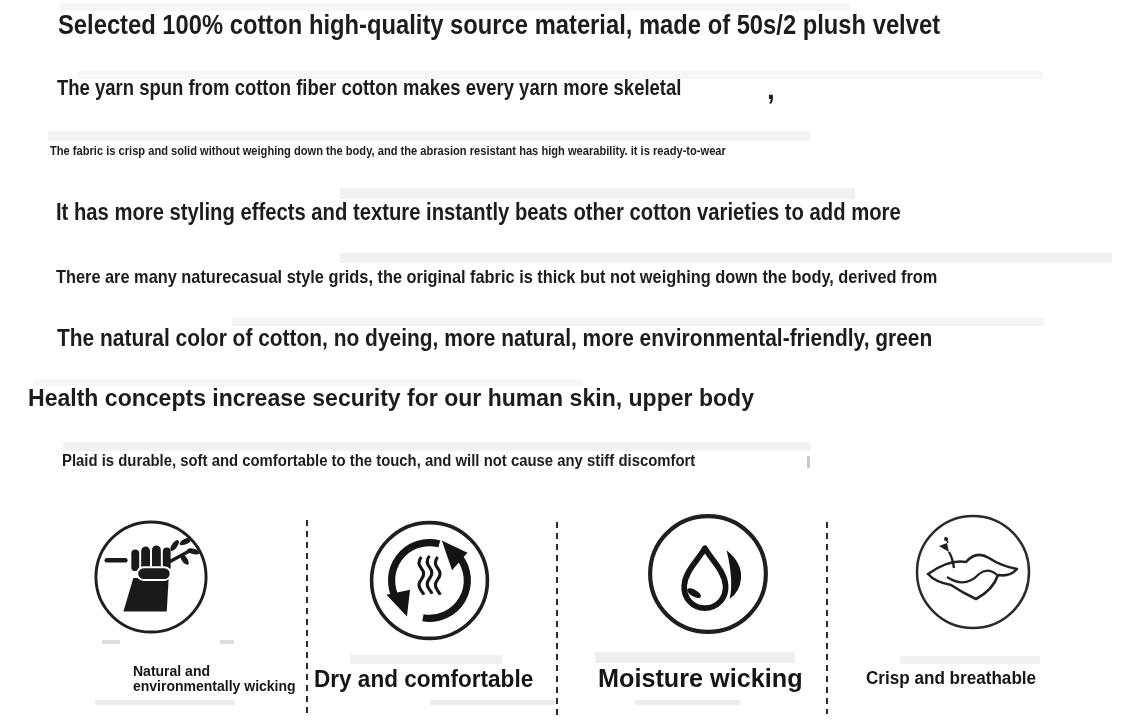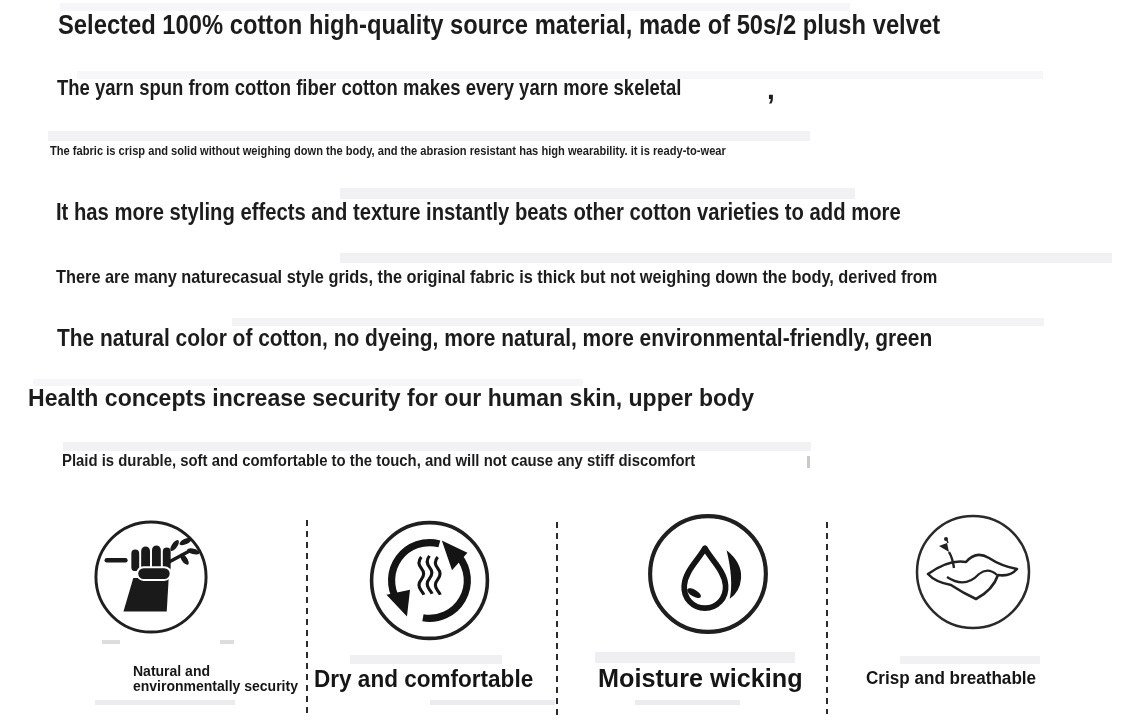--- a/index.html
+++ b/index.html
@@ -82,21 +82,21 @@
       <line x1="76" y1="46" x2="100" y2="33" stroke="#1a1a1a" stroke-width="3.5" stroke-linecap="round"></line>
       <ellipse cx="84" cy="28" rx="6.5" ry="2.8" fill="#1a1a1a" transform="rotate(-55 84 28)"></ellipse>
       <ellipse cx="95" cy="24" rx="6.5" ry="2.8" fill="#1a1a1a" transform="rotate(-25 95 24)"></ellipse>
       <ellipse cx="103" cy="34" rx="6.5" ry="2.8" fill="#1a1a1a" transform="rotate(15 103 34)"></ellipse>
       <ellipse cx="94" cy="42" rx="6.5" ry="2.8" fill="#1a1a1a" transform="rotate(55 94 42)"></ellipse>
       <rect x="46" y="50" width="34" height="13" rx="6.5" fill="#1a1a1a" stroke="#ffffff" stroke-width="2"></rect>
     </svg>
   </div>
   <div class="flabel" style="left:92px;top:664px;font-size:14px;margin-left:41px;">
     <div>Natural and</div>
-    <div>environmentally security</div>
+    <div>environmentally wicking</div>
   </div>
 
   <div class="feature-icon" style="left:368px;top:519px;">
     <svg width="123" height="123" viewBox="0 0 120 120">
       <circle cx="60" cy="60" r="56.5" fill="none" stroke="#1f1f1f" stroke-width="3.5"></circle>
       <path d="M69.6,24.3 A37,37 0 0 0 28.6,79.6" fill="none" stroke="#141414" stroke-width="7"></path>
       <polygon points="18,74 41,69 38,95" fill="#141414"></polygon>
       <path d="M53.6,96.4 A37,37 0 0 0 88.3,36.2" fill="none" stroke="#141414" stroke-width="7"></path>
       <polygon points="72,21 97,33 82,50" fill="#141414"></polygon>
       <path d="M52,37 q-4.5,5.5 0,11 q4.5,5.5 0,11 q-4.5,5.5 0,11 q2,2.5 2.5,4" fill="none" stroke="#141414" stroke-width="3"></path>

